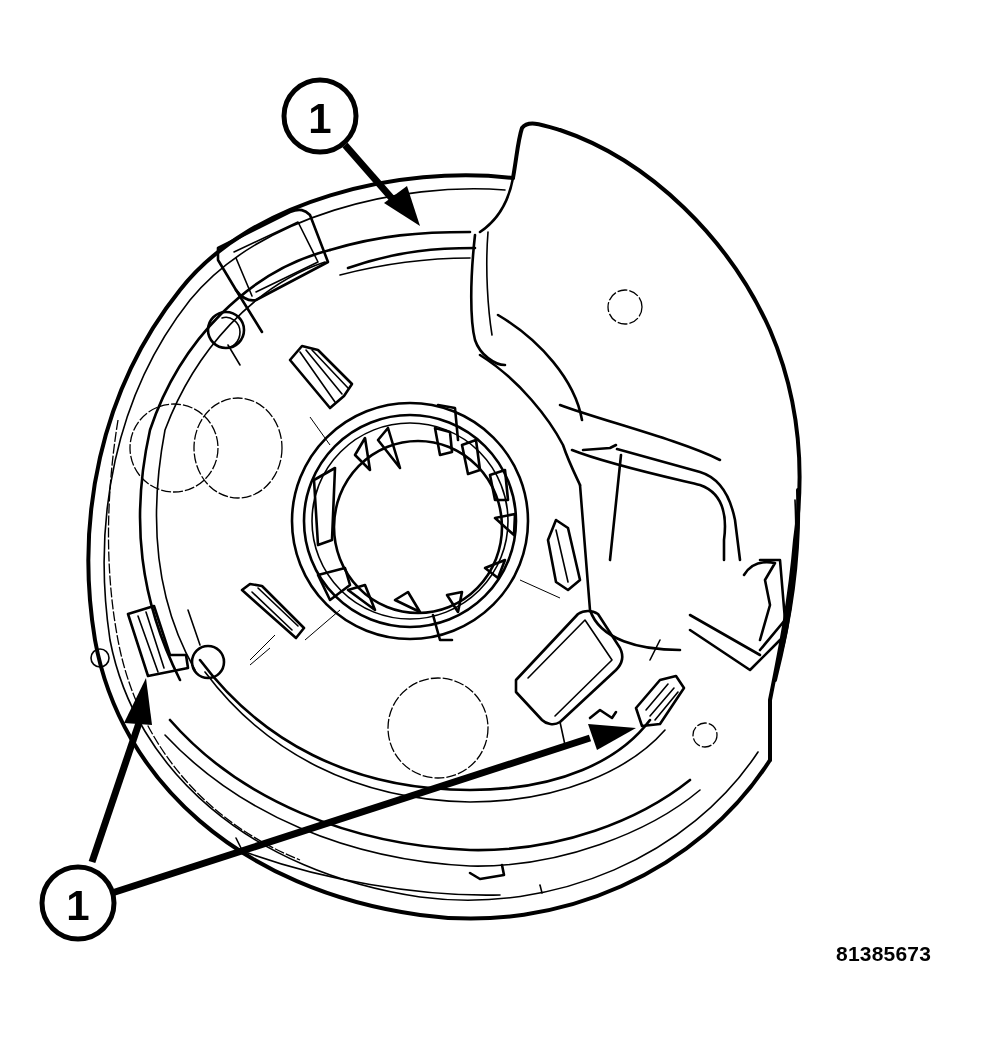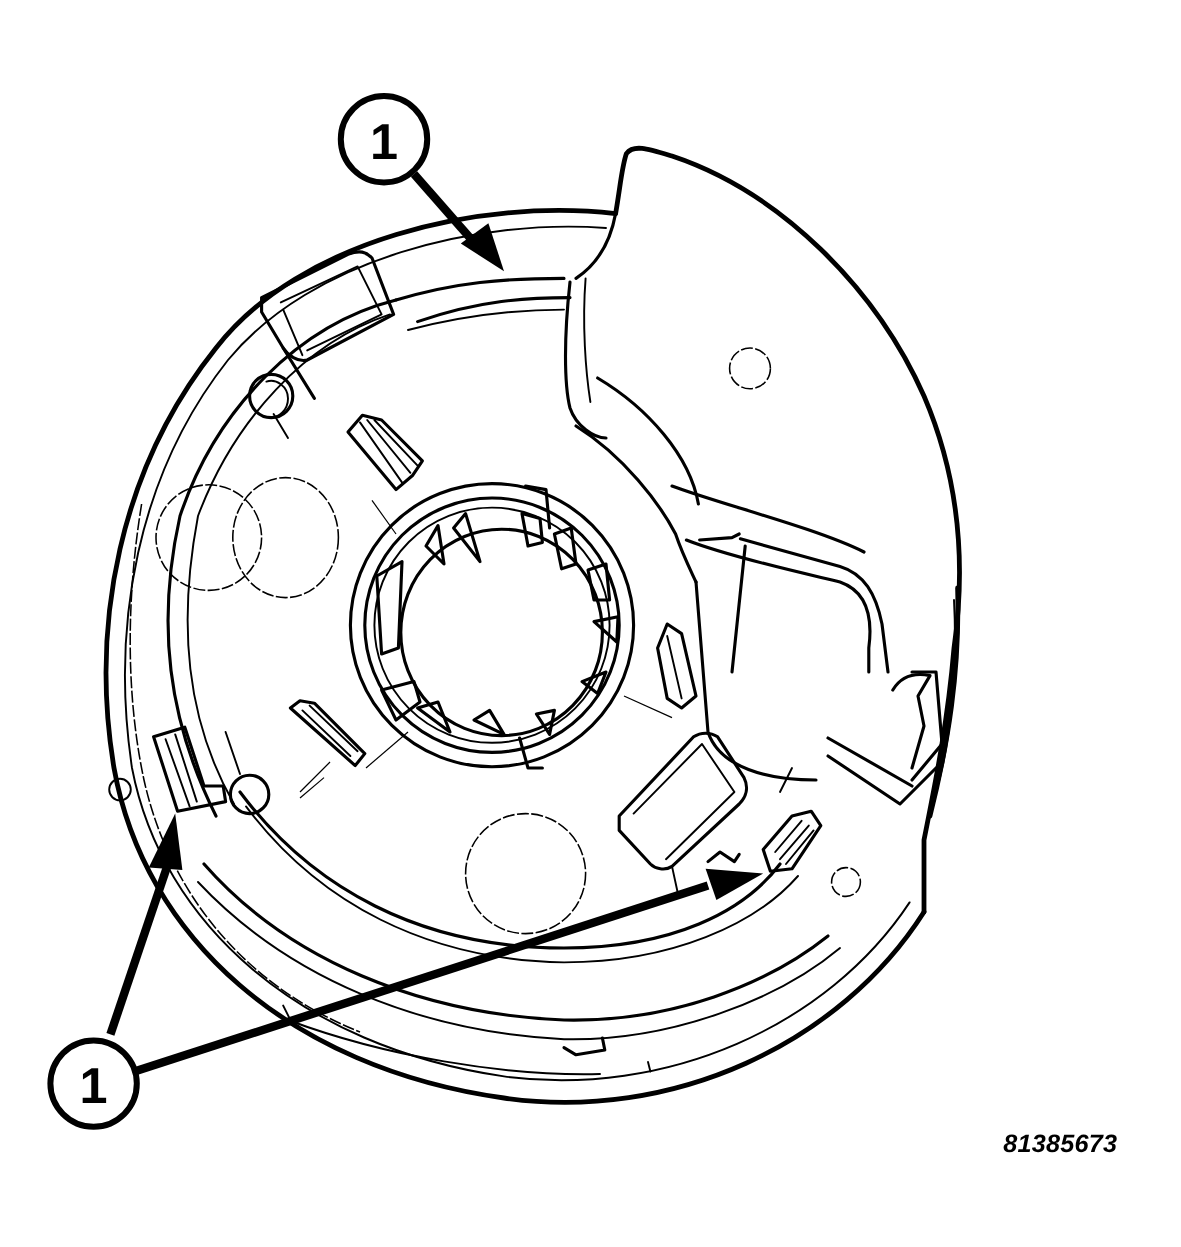--- a/index.html
+++ b/index.html
@@ -2,21 +2,21 @@
 <html><head>
   <meta charset="utf-8">
   <style>
     html, body { margin: 0; padding: 0; background: #ffffff; }
     body { width: 984px; height: 1039px; position: relative; overflow: hidden;
            font-family: "Liberation Sans", sans-serif; }
     #diagram { position: absolute; left: 0; top: 0; width: 984px; height: 1039px; }
     .callout-text { font-family: "Liberation Sans", sans-serif; font-weight: bold;
                     font-size: 42px; fill: #000; text-anchor: middle; dominant-baseline: central; }
     .fig-id { position: absolute; left: 836px; top: 942px; font-family: "Liberation Sans", sans-serif;
-              font-weight: bold; font-size: 21px; color: #000; letter-spacing: 0.2px; font-style: italic; }
+              font-weight: bold; font-size: 21px; color: #000; letter-spacing: 0.2px; }
     .thick { stroke: #000; stroke-width: 4; fill: none; stroke-linejoin: round; stroke-linecap: round; }
     .med { stroke: #000; stroke-width: 2.6; fill: none; stroke-linejoin: round; stroke-linecap: round; }
     .thin { stroke: #000; stroke-width: 1.6; fill: none; stroke-linejoin: round; stroke-linecap: round; }
     .hair { stroke: #000; stroke-width: 1; fill: none; }
     .dash { stroke: #000; stroke-width: 1.3; fill: none; stroke-dasharray: 10 2; }
   </style>
 </head>
 <body>
 
 <svg id="diagram" viewBox="0 0 984 1039" xmlns="http://www.w3.org/2000/svg">

